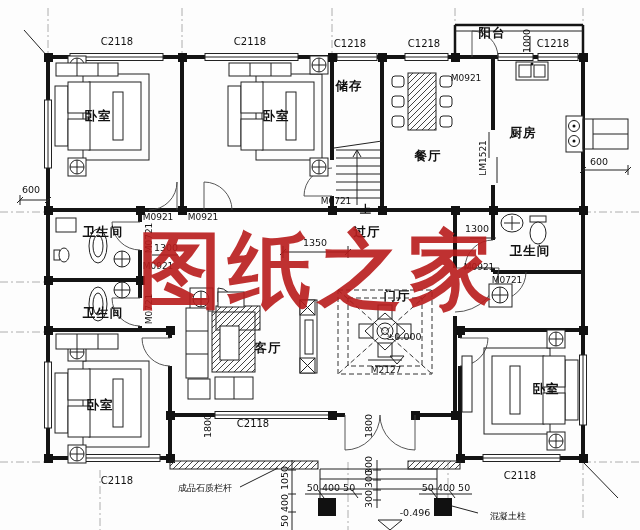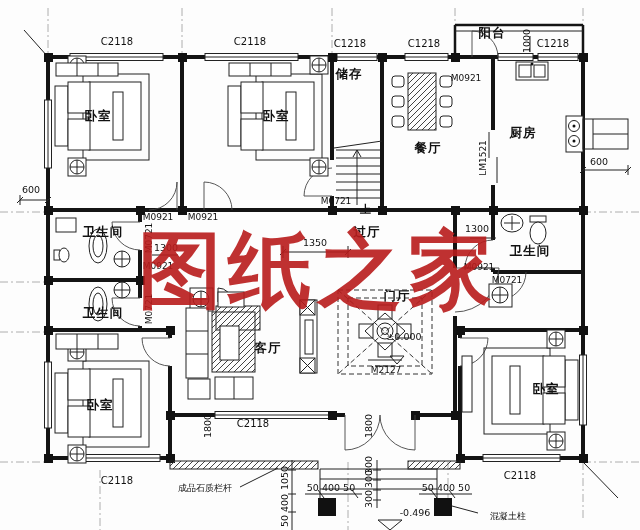--- a/index.html
+++ b/index.html
@@ -353,23 +353,23 @@
   <span class="lb" style="left:250px;top:42px">C2118</span>
   <span class="lb" style="left:350px;top:44px">C1218</span>
   <span class="lb" style="left:424px;top:44px">C1218</span>
   <span class="lb" style="left:553px;top:44px">C1218</span>
   <span class="lb" style="left:253px;top:424px">C2118</span>
   <span class="lb" style="left:117px;top:481px">C2118</span>
   <span class="lb" style="left:520px;top:476px">C2118</span>
 
   <span class="lb rm" style="left:98px;top:116px">卧室</span>
   <span class="lb rm" style="left:276px;top:116px">卧室</span>
-  <span class="lb rm" style="left:349px;top:74px">储存</span>
+  <span class="lb rm" style="left:349px;top:86px">储存</span>
   <span class="lb rm" style="left:492px;top:33px">阳台</span>
-  <span class="lb rm" style="left:428px;top:148px">餐厅</span>
+  <span class="lb rm" style="left:428px;top:156px">餐厅</span>
   <span class="lb rm" style="left:523px;top:133px">厨房</span>
   <span class="lb rm" style="left:103px;top:232px">卫生间</span>
   <span class="lb rm" style="left:103px;top:313px">卫生间</span>
   <span class="lb rm" style="left:530px;top:251px">卫生间</span>
   <span class="lb rm" style="left:367px;top:232px">过厅</span>
   <span class="lb rm" style="left:397px;top:296px">门厅</span>
   <span class="lb rm" style="left:268px;top:348px">客厅</span>
   <span class="lb rm" style="left:100px;top:405px">卧室</span>
   <span class="lb rm" style="left:546px;top:389px">卧室</span>
 

